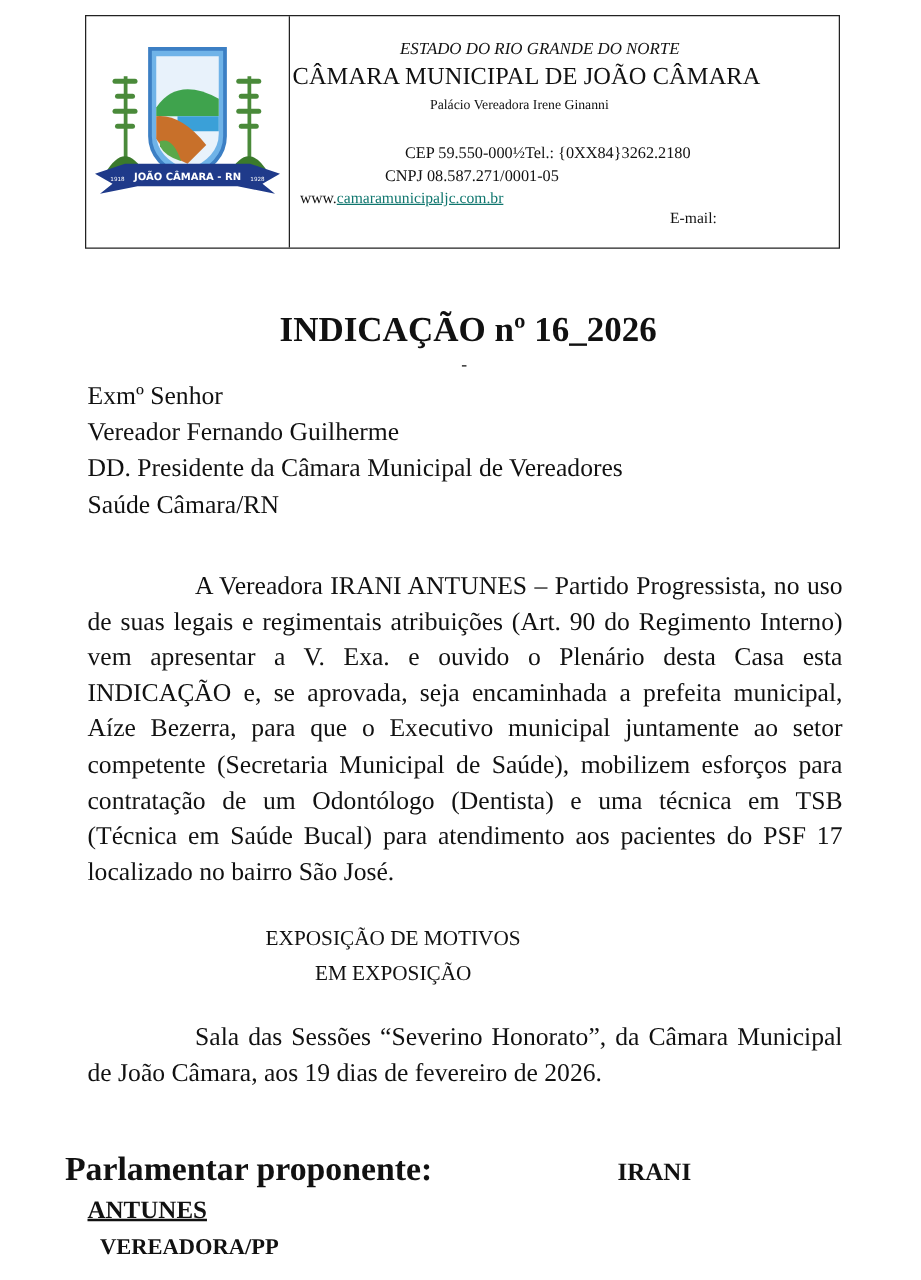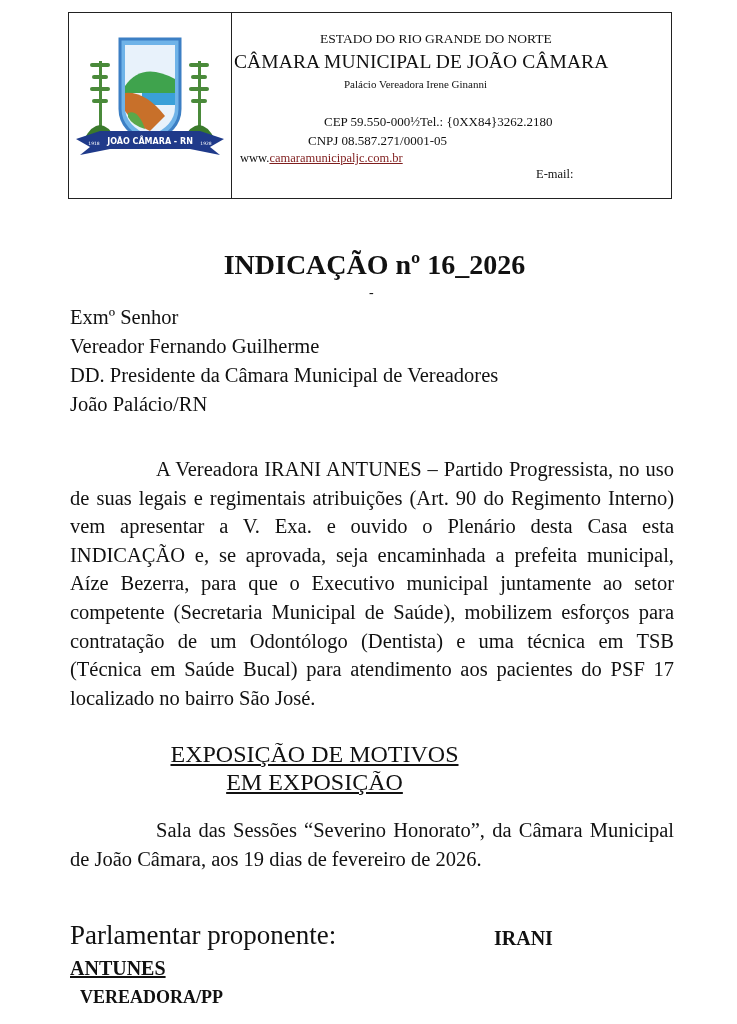--- a/index.html
+++ b/index.html
@@ -3,45 +3,45 @@
 <meta charset="utf-8">
 <style>
   html, body { margin: 0; padding: 0; background: #ffffff; }
   body { width: 737px; height: 1024px; position: relative; overflow: hidden;
          font-family: "Liberation Serif", "DejaVu Serif", serif; color: #111; }
   .header-box { position: absolute; left: 68px; top: 12px; width: 604px; height: 187px;
                 border: 1.5px solid #222; box-sizing: border-box; display: flex; }
   .logo-cell { width: 162px; border-right: 1.5px solid #222; position: relative; }
   .info-cell { flex: 1; position: relative; }
   .line { position: absolute; white-space: nowrap; }
-  .state { left: 88px; top: 18px; font-size: 13.5px; }
+  .state { left: 88px; top: 18px; font-style: italic; font-size: 13.5px; }
   .chamber { left: 2px; top: 38px; font-size: 19.5px; letter-spacing: 0.1px; }
   .palace { left: 112px; top: 65px; font-size: 11px; }
   .street { left: 14px; top: 83px; font-size: 13px; }
   .cep { left: 92px; top: 101px; font-size: 13px; }
   .cnpj { left: 76px; top: 120px; font-size: 13px; }
   .www { left: 8px; top: 138px; font-size: 12.5px; }
   .email-label { left: 304px; top: 154px; font-size: 12.5px; }
   .emails { left: 50px; top: 170px; font-size: 12.5px; }
-  a.lnk { color: #7f1d1d; text-decoration: underline; }
+  a.lnk { color: #0f766e; text-decoration: underline; }
 
   .title { position: absolute; left: 0; width: 737px; top: 249px; text-align: center;
            font-weight: bold; font-size: 28px; padding-left: 0; margin-left: 24px; }
   .title span { position: relative; left: -18px; }
   .dash { position: absolute; left: 369px; top: 285px; font-size: 14px; }
   .addr { position: absolute; left: 70px; font-size: 20.5px; white-space: nowrap; }
   .body-text { position: absolute; left: 70px; width: 604px; top: 455px; font-size: 20.5px;
                line-height: 28.6px; text-align: justify; }
   .body-text p { margin: 0; text-indent: 86px; }
-  .centered { position: absolute; left: 0; width: 629px; text-align: center; font-size: 24px;
-              text-decoration: underline; }
+  .centered { position: absolute; left: 0; width: 629px; text-align: center; font-size: 17px;
+              }
   .closing { position: absolute; left: 70px; width: 604px; top: 816px; font-size: 20.5px;
              line-height: 28.6px; text-align: justify; }
   .closing p { margin: 0; text-indent: 86px; }
-  .signer { position: absolute; left: 70px; top: 920px; font-weight: normal; font-size: 27px; white-space: nowrap; }
+  .signer { position: absolute; left: 52px; top: 920px; font-weight: bold; font-size: 27px; white-space: nowrap; }
   .signer-name1 { position: absolute; left: 482px; top: 927px; font-weight: bold; font-size: 20px; margin-left: 12px; }
   .signer-name2 { position: absolute; left: 70px; top: 957px; font-weight: bold; font-size: 20px; text-decoration: underline; }
   .signer-role { position: absolute; left: 80px; top: 987px; font-weight: bold; font-size: 18px; }
 </style>
 </head>
 <body>
 
 <div class="header-box">
   <div class="logo-cell">
     <svg width="160" height="130" viewBox="0 0 160 130" style="position:absolute;left:1px;top:18px;">
@@ -87,21 +87,21 @@
     <div class="line email-label">E-mail:</div>
   </div>
 </div>
 
 <div class="title"><span>INDICAÇÃO nº 16_2026</span></div>
 <div class="dash">-</div>
 
 <div class="addr" style="top:306px;">Exmº Senhor</div>
 <div class="addr" style="top:335px;">Vereador Fernando Guilherme</div>
 <div class="addr" style="top:364px;">DD. Presidente da Câmara Municipal de Vereadores</div>
-<div class="addr" style="top:393px;">João Palácio/RN</div>
+<div class="addr" style="top:393px;">Saúde Câmara/RN</div>
 
 <div class="body-text">
   <p>A Vereadora IRANI ANTUNES – Partido Progressista, no uso de suas legais e regimentais atribuições (Art. 90 do Regimento Interno) vem apresentar a V. Exa. e ouvido o Plenário desta Casa esta INDICAÇÃO e, se aprovada, seja encaminhada a prefeita municipal, Aíze Bezerra, para que o Executivo municipal juntamente ao setor competente (Secretaria Municipal de Saúde), mobilizem esforços para contratação de um Odontólogo (Dentista) e uma técnica em TSB (Técnica em Saúde Bucal) para atendimento aos pacientes do PSF 17 localizado no bairro São José.</p>
 </div>
 
 <div class="centered" style="top:741px;">EXPOSIÇÃO DE MOTIVOS</div>
 <div class="centered" style="top:769px;">EM EXPOSIÇÃO</div>
 
 <div class="closing">
   <p>Sala das Sessões “Severino Honorato”, da Câmara Municipal de João Câmara, aos 19 dias de fevereiro de 2026.</p>

